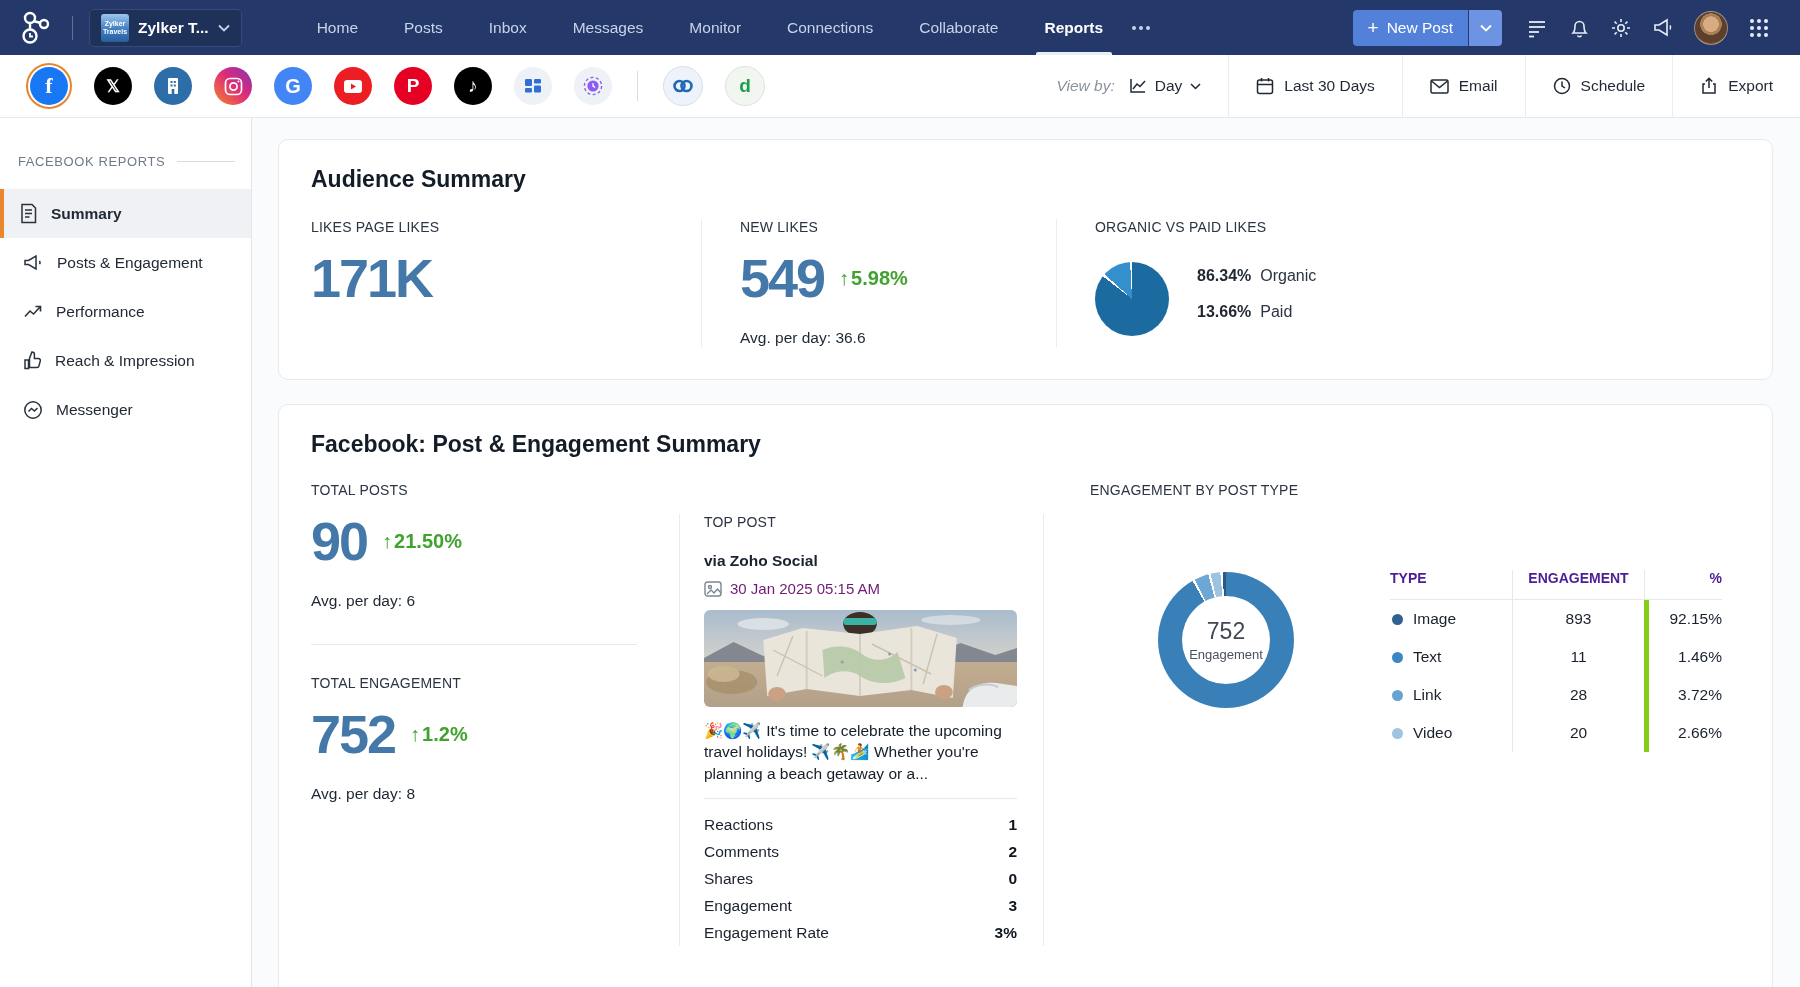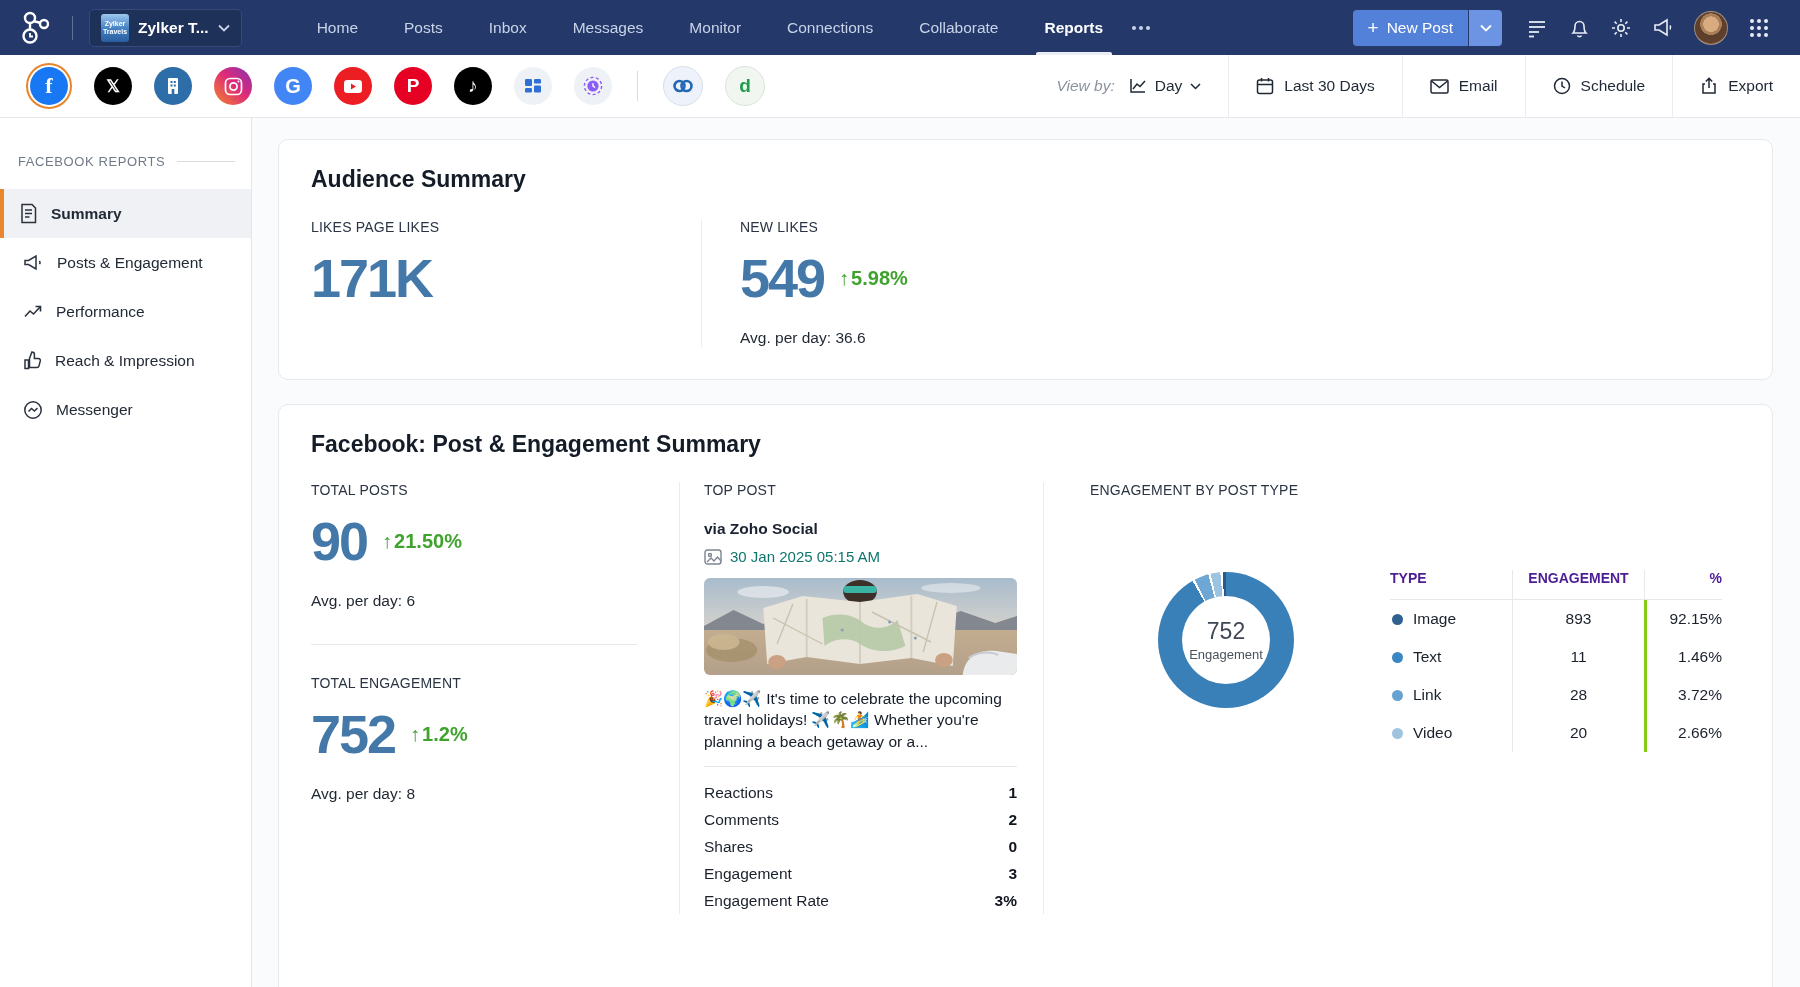--- a/index.html
+++ b/index.html
@@ -85,26 +85,26 @@
   .pie-wrap { display:flex; align-items:center; gap:28px; margin-top:24px; }
   .pie { width:74px; height:74px; border-radius:50%;
     background: conic-gradient(#1c6ba0 0deg 308deg, #fff 308deg 312deg, #3390cc 312deg 357deg, #fff 357deg 360deg); }
   .pie-legend-row { display:flex; gap:9px; font-size:16px; color:#2a3442; margin:8px 0 18px; }
   .pie-legend-row b { color:#1f2732; }
 
   
   .card-pe { padding:26px 32px 40px; min-height:620px; }
   .pe-row { display:flex; margin-top:24px; }
   .pe-col1 { flex:0 0 368px; padding-right:42px; }
-  .pe-col2 { flex:0 0 365px; padding-right:26px; border-left:1px solid #e9ebee; border-right:1px solid #e9ebee; padding-left:24px; }
+  .pe-col2 { flex:0 0 365px; padding-right:26px; border-left:1px solid #e9ebee; border-right:1px solid #e9ebee; padding-left:24px;margin-top:32px; }
   .pe-col2-inner { width:100%; }
   .pe-col3 { flex:1; padding-left:46px; }
   .pe-divider { height:1px; background:#e6e8ec; margin:34px 0 30px; }
   .top-post-src { margin-top:22px; font-size:15.5px; font-weight:600; color:#1a2230; }
-  .top-post-date { display:flex; align-items:center; gap:8px; margin-top:10px; color:#0f766e; font-size:15px; }
+  .top-post-date { display:flex; align-items:center; gap:8px; margin-top:10px; color:#701a75; font-size:15px; }
   .post-photo { margin-top:13px; width:100%; height:97px; border-radius:6px; overflow:hidden; display:block; }
   .post-caption { margin-top:13px; font-size:15.5px; line-height:1.38; color:#161e29; display:-webkit-box; -webkit-line-clamp:3; -webkit-box-orient:vertical; overflow:hidden; }
   .post-stats { margin-top:14px; border-top:1px solid #e6e8ec; padding-top:12px; }
   .pstat { display:flex; justify-content:space-between; padding:4.5px 0; font-size:15.5px; color:#1a212c; }
   .pstat b { color:#10161f; }
   .bytype-flex { display:flex; align-items:flex-start; margin-top:34px; }
   .donut-zone { margin-left:68px; margin-top:40px; }
   .donut { position:relative; width:136px; height:136px; border-radius:50%;
     background: conic-gradient(
       #3a80b8 0deg 330.5deg,
@@ -117,21 +117,21 @@
   .donut-hole { position:absolute; inset:24px; background:#fff; border-radius:50%; display:flex; flex-direction:column; align-items:center; justify-content:center; gap:2px; }
   .donut-val { font-size:23px; color:#3f4854; }
   .donut-lbl { font-size:13px; color:#4a525e; }
   .pt-table { margin-left:96px; margin-top:38px; display:grid; grid-template-columns:122px 132px 78px; }
   .pt-h { font-size:14px; font-weight:600; color:#4c1d95; padding:0 0 13px 0; border-bottom:1px solid #e6e8ec; }
   .pt-h.c2 { text-align:center; border-left:1px solid #e6e8ec; }
   .pt-h.c3 { text-align:right; border-left:1px solid #e6e8ec; }
   .pt-c { padding:10px 0; font-size:15.5px; color:#1a212c; display:flex; align-items:center; }
   .pt-c.type { gap:10px; padding-left:2px; }
   .pt-c.eng { justify-content:center; border-left:1px solid #e6e8ec; }
-  .pt-c.pct { justify-content:flex-end; border-left:3px solid #84cc16; }
+  .pt-c.pct { justify-content:flex-end; border-left:5px solid #84cc16; }
   .pt-c:nth-of-type(-n+3){ padding-top:16px; }
   .dot { width:11px; height:11px; border-radius:50%; display:inline-block; }
   .dot-image { background:#30618f; }
   .dot-text { background:#3a87c4; }
   .dot-link { background:#67a3d2; }
   .dot-video { background:#9fc4e0; }
 </style>
 </head>
 <body>
 
@@ -389,20 +389,36 @@
         <div class="mcol c2">
           <div class="mlabel">NEW LIKES</div>
           <div class="mnum-row">
             <span class="mnum">549</span>
             <span class="mdelta up">
                 <span>↑</span>
                 <span>5.98%</span>
               </span>
           </div>
           <div class="mavg"><span>Avg. per day:</span> <span>36.6</span></div>
+        </div>
+        <div class="mcol c4">
+          <div class="mlabel">ORGANIC VS PAID LIKES</div>
+          <div class="pie-wrap">
+            <div class="pie"></div>
+            <div>
+              <div class="pie-legend-row">
+                  <b>86.34%</b>
+                  <span>Organic</span>
+                </div>
+              <div class="pie-legend-row">
+                  <b>13.66%</b>
+                  <span>Paid</span>
+                </div>
+            </div>
+          </div>
         </div>
       </div>
     </div>
 
     <div class="card card-pe">
       <div class="card-title">Facebook: Post &amp; Engagement Summary</div>
       <div class="pe-row">
 
         <div class="pe-col1">
           <div class="mlabel">TOTAL POSTS</div>

